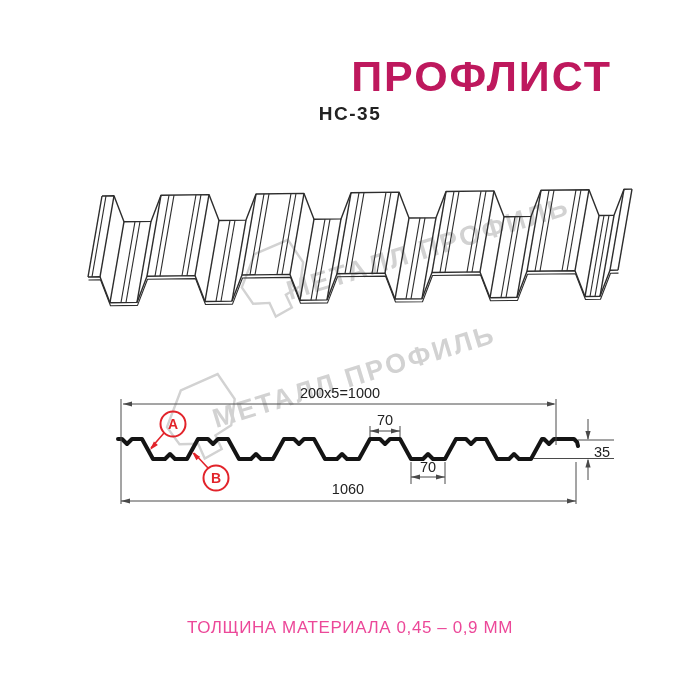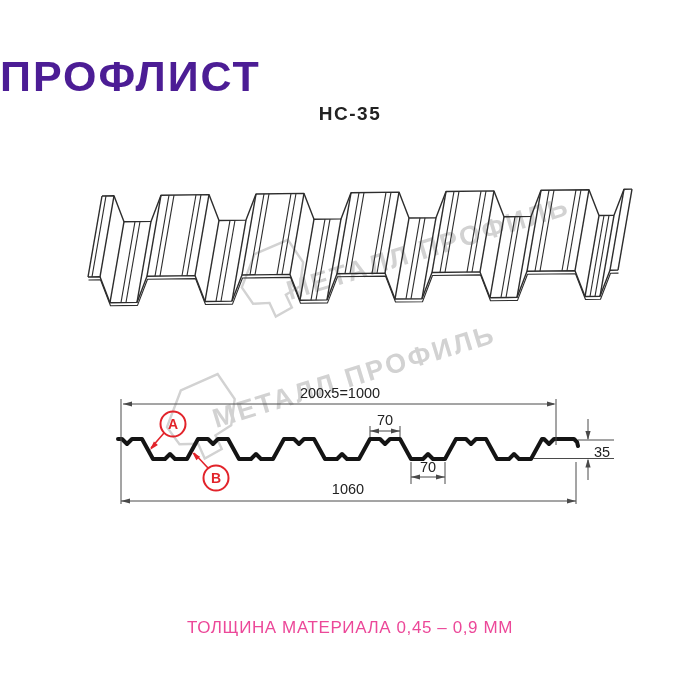--- a/index.html
+++ b/index.html
@@ -1,19 +1,19 @@
 <!DOCTYPE html>
 <html><head>
 <meta charset="utf-8">
 <style>
   html,body{margin:0;padding:0;background:#ffffff;}
   #stage{position:relative;width:700px;height:700px;background:#ffffff;overflow:hidden;
          font-family:"Liberation Sans",sans-serif;}
-  .title{position:absolute;left:0;top:52px;width:612px;text-align:left;
-         font-size:43px;font-weight:bold;letter-spacing:2px;color:#4c1d95;}
+  .title{position:absolute;left:0;top:52px;width:612px;text-align:right;
+         font-size:43px;font-weight:bold;letter-spacing:2px;color:#be185d;}
   .subtitle{position:absolute;left:0;top:103px;width:700px;text-align:center;
          font-size:19px;font-weight:600;letter-spacing:1.5px;color:#222;}
   .footer-note{position:absolute;left:0;top:618px;width:700px;text-align:center;
          font-size:17px;font-weight:500;letter-spacing:0.6px;color:#ec4899;}
   svg{position:absolute;left:0;top:0;}
   .wm-text{font-size:27px;font-weight:bold;letter-spacing:2.5px;fill:#d2d2d2;}
   .dim-text{font-size:14.5px;fill:#222;}
   .dim-mid{text-anchor:middle;}
   .red-label{font-size:14px;font-weight:bold;fill:#e2232a;text-anchor:middle;}
 </style>

